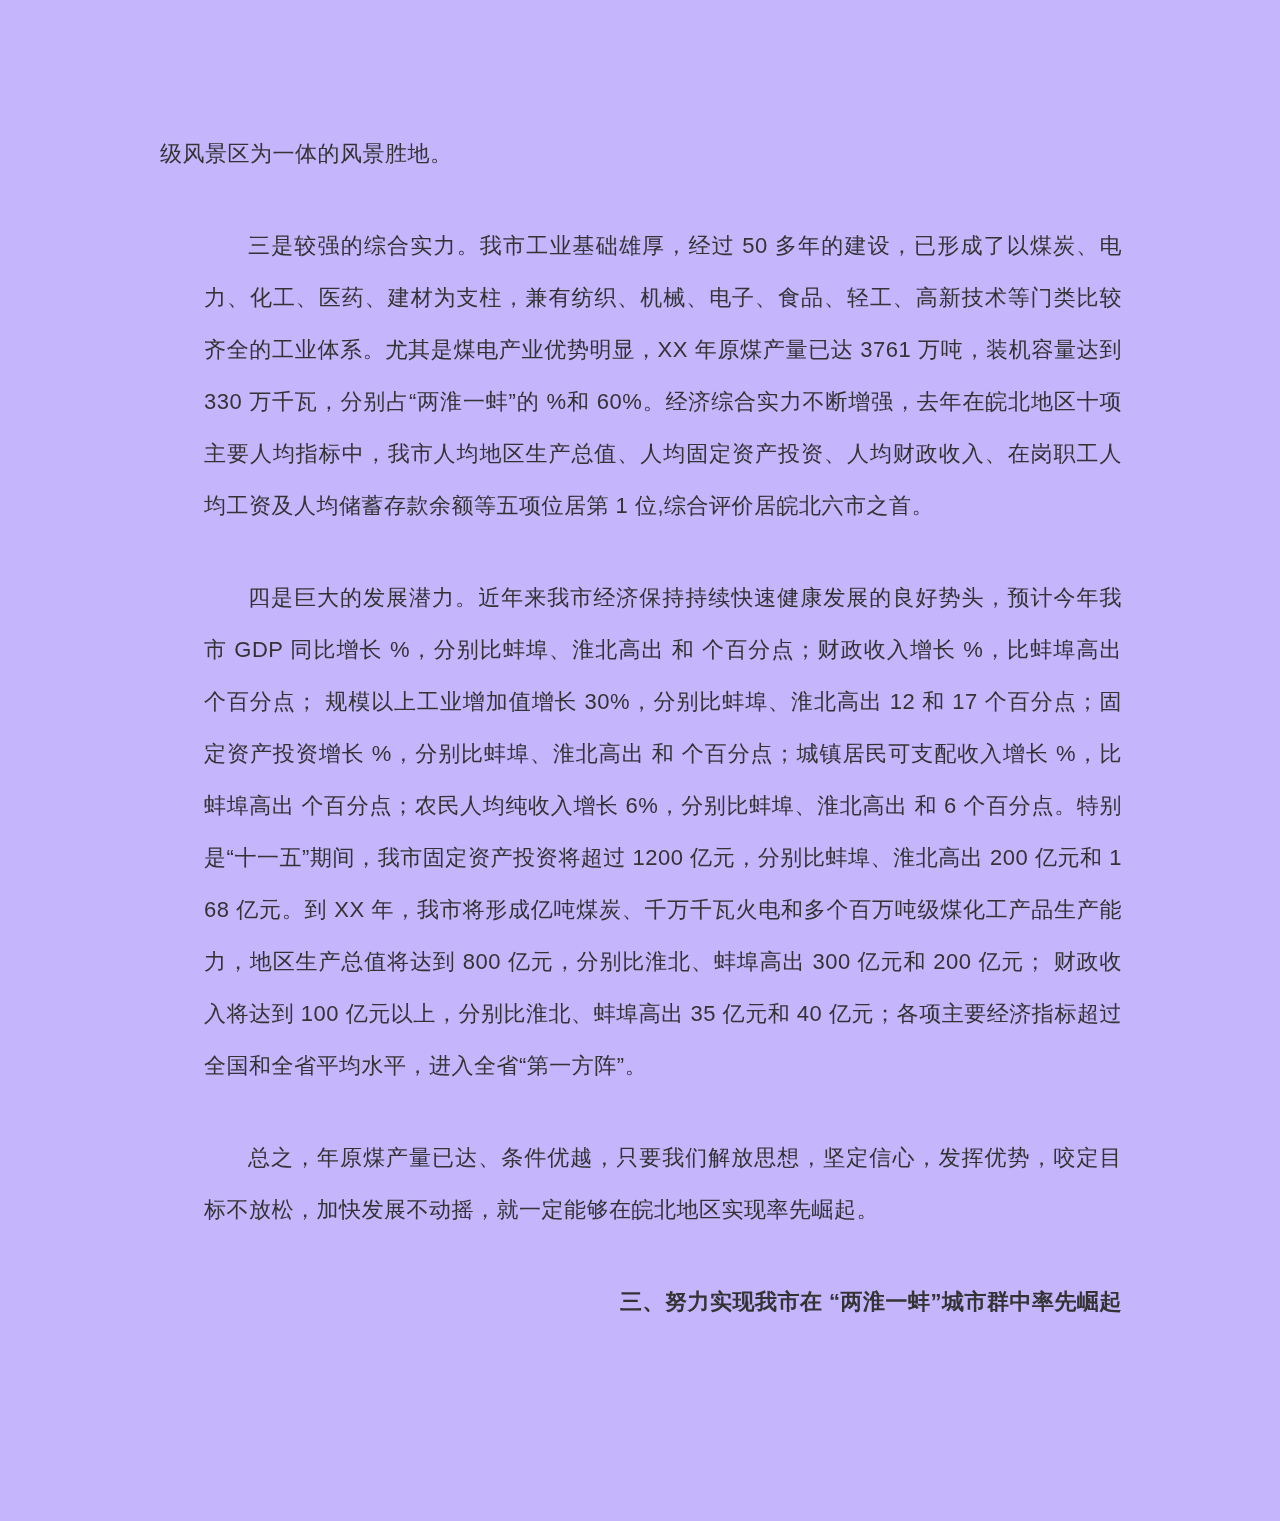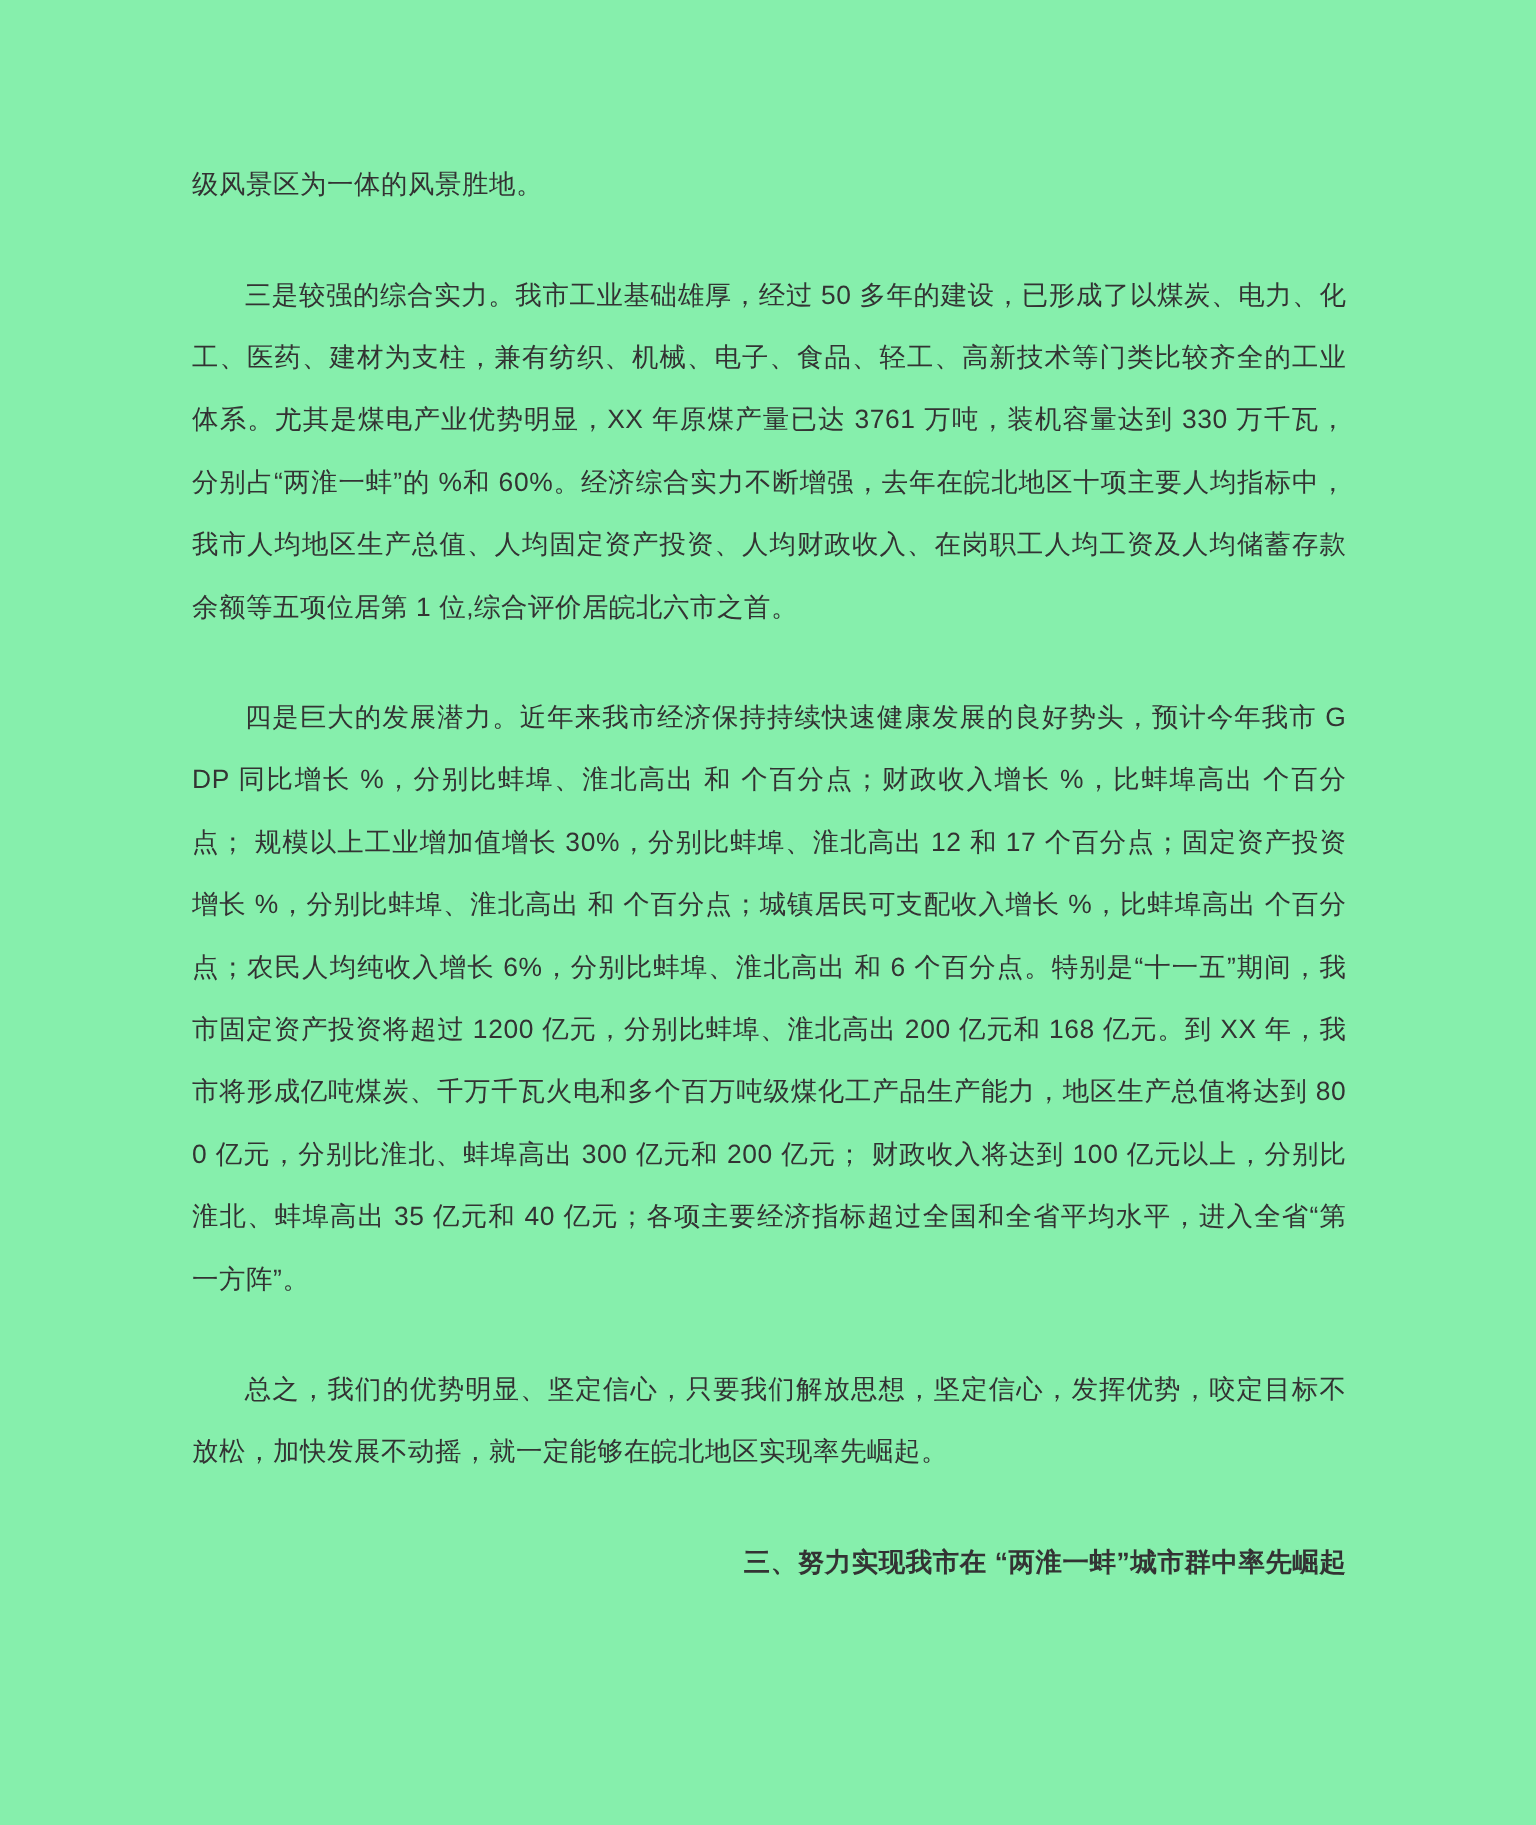--- a/index.html
+++ b/index.html
@@ -3,46 +3,47 @@
 <meta charset="utf-8">
 <style>
   * { margin: 0; padding: 0; box-sizing: border-box; }
   html, body {
     background: #ffffff;
     font-family: "Liberation Sans", "DejaVu Sans", sans-serif;
   }
   .page {
     width: 1280px;
     height: 1521px;
-    background: #86efac;
+    background: #c4b5fd;
     padding: 128px 158px 60px 160px;
     overflow: hidden;
   }
   .para {
     font-size: 22px;
     line-height: 52px;
     color: #333333;
     text-align: justify;
     letter-spacing: 0.5px;
     margin-bottom: 40px;
     word-break: break-all;
   }
   .para.indent {
     text-indent: 2em;
+    margin-left: 44px;
   }
   .para.no-indent {
     text-indent: 0;
   }
   .para.bold {
     font-weight: bold;
     text-align: right;
   }
 </style>
 </head>
 <body>
 
 <div class="page">
   <p class="para no-indent">级风景区为一体的风景胜地。</p>
   <p class="para indent">三是较强的综合实力。我市工业基础雄厚，经过 50 多年的建设，已形成了以煤炭、电力、化工、医药、建材为支柱，兼有纺织、机械、电子、食品、轻工、高新技术等门类比较齐全的工业体系。尤其是煤电产业优势明显，XX 年原煤产量已达 3761 万吨，装机容量达到 330 万千瓦，分别占“两淮一蚌”的 %和 60%。经济综合实力不断增强，去年在皖北地区十项主要人均指标中，我市人均地区生产总值、人均固定资产投资、人均财政收入、在岗职工人均工资及人均储蓄存款余额等五项位居第 1 位,综合评价居皖北六市之首。</p>
   <p class="para indent">四是巨大的发展潜力。近年来我市经济保持持续快速健康发展的良好势头，预计今年我市 GDP 同比增长 %，分别比蚌埠、淮北高出 和 个百分点；财政收入增长 %，比蚌埠高出 个百分点； 规模以上工业增加值增长 30%，分别比蚌埠、淮北高出 12 和 17 个百分点；固定资产投资增长 %，分别比蚌埠、淮北高出 和 个百分点；城镇居民可支配收入增长 %，比蚌埠高出 个百分点；农民人均纯收入增长 6%，分别比蚌埠、淮北高出 和 6 个百分点。特别是“十一五”期间，我市固定资产投资将超过 1200 亿元，分别比蚌埠、淮北高出 200 亿元和 168 亿元。到 XX 年，我市将形成亿吨煤炭、千万千瓦火电和多个百万吨级煤化工产品生产能力，地区生产总值将达到 800 亿元，分别比淮北、蚌埠高出 300 亿元和 200 亿元； 财政收入将达到 100 亿元以上，分别比淮北、蚌埠高出 35 亿元和 40 亿元；各项主要经济指标超过全国和全省平均水平，进入全省“第一方阵”。</p>
-  <p class="para indent">总之，我们的优势明显、坚定信心，只要我们解放思想，坚定信心，发挥优势，咬定目标不放松，加快发展不动摇，就一定能够在皖北地区实现率先崛起。</p>
+  <p class="para indent">总之，年原煤产量已达、条件优越，只要我们解放思想，坚定信心，发挥优势，咬定目标不放松，加快发展不动摇，就一定能够在皖北地区实现率先崛起。</p>
   <p class="para indent bold">三、努力实现我市在 “两淮一蚌”城市群中率先崛起</p>
 </div>
 
 </body></html>

